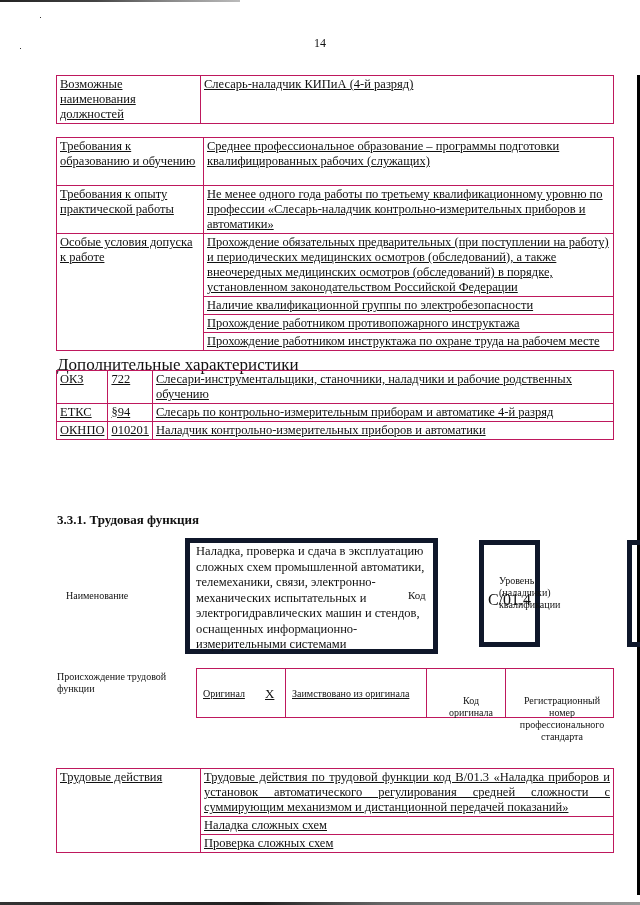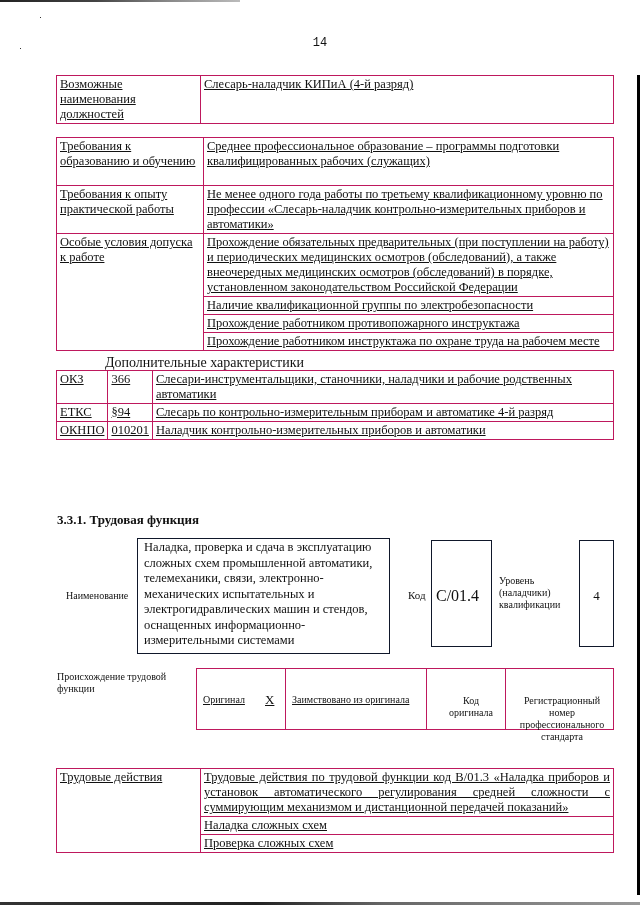--- a/index.html
+++ b/index.html
@@ -5,35 +5,35 @@
   html, body { margin: 0; padding: 0; }
   body {
     width: 640px; height: 905px; position: relative; overflow: hidden;
     background: #ffffff; color: #111;
     font-family: "Liberation Serif", "DejaVu Serif", serif;
   }
   .topbar { position: absolute; left: 0; top: 0; width: 240px; height: 2px; background: linear-gradient(90deg,#222 0,#444 40%,#888 70%,#bbb 100%); }
   .rightbar { position: absolute; right: 0; top: 75px; width: 3px; height: 820px; background: #000; }
   .bottombar { position: absolute; left: 0; bottom: 0; width: 640px; height: 3px; background: linear-gradient(90deg,#333 0,#222 40%,#666 60%,#999 100%); }
   .dot { position: absolute; width: 1px; height: 1px; background: #333; }
-  .page-num { position: absolute; left: 0; width: 640px; top: 36px; text-align: center; font-size: 12px; font-family: Liberation Mono, monospace; }
+  .page-num { position: absolute; left: 0; width: 640px; top: 36px; text-align: center; font-size: 12px; }
   table { border-collapse: collapse; position: absolute; font-size: 12.5px; line-height: 15px; }
   td, th { border: 1px solid #be185d; padding: 1px 3px; vertical-align: top; font-weight: normal; text-align: left; text-decoration: underline; }
   .t1 { left: 56px; top: 75px; width: 558px; }
   .t1 td { height: 45px; }
   .t2 { left: 56px; top: 137px; width: 558px; }
   .c-left { width: 140px; }
-  .sub-title { position: absolute; left: 57px; top: 355px; font-size: 14px; margin-left: 48px; }
+  .sub-title { position: absolute; left: 57px; top: 355px; font-size: 17px; }
   .t3 { left: 56px; top: 370px; width: 558px; }
   .t3 th { text-align: center; }
   .sec-title { position: absolute; left: 57px; top: 512px; font-size: 13px; font-weight: bold; }
   .lbl { position: absolute; font-size: 10px; line-height: 12px; }
-  .box { position: absolute; border: 1px solid #0f172a; font-size: 12.5px; line-height: 15px; padding: 1px 4px; box-sizing: border-box; }
+  .box { position: absolute; border: 5px solid #0f172a; font-size: 12.5px; line-height: 15px; padding: 1px 4px; box-sizing: border-box; margin-left: 48px; }
   .t4 { left: 196px; top: 668px; width: 418px; font-size: 10px; }
-  .t4 td { height: 24px; vertical-align: middle; padding: 18px 6px; }
+  .t4 td { height: 24px; vertical-align: middle; padding: 12px 6px; }
   .t5 { left: 56px; top: 768px; width: 558px; }
   .justify { text-align: justify; }
 </style>
 </head>
 <body>
 
 <div class="topbar"></div>
 <div class="rightbar"></div>
 <div class="bottombar"></div>
 <div class="dot" style="left:40px;top:17px"></div>
@@ -75,22 +75,22 @@
   </tr>
 </tbody>
   </table>
 
 <div class="sub-title">Дополнительные характеристики</div>
 
 <table class="t3">
   <tbody>
   <tr>
     <td>ОКЗ</td>
-    <td>366</td>
-    <td>Слесари-инструментальщики, станочники, наладчики и рабочие родственных автоматики</td>
+    <td>722</td>
+    <td>Слесари-инструментальщики, станочники, наладчики и рабочие родственных обучению</td>
   </tr>
   <tr>
     <td>ЕТКС</td>
     <td>§94</td>
     <td>Слесарь по контрольно-измерительным приборам и автоматике 4-й разряд</td>
   </tr>
   <tr>
     <td>ОКНПО</td>
     <td>010201</td>
     <td>Наладчик контрольно-измерительных приборов и автоматики</td>

